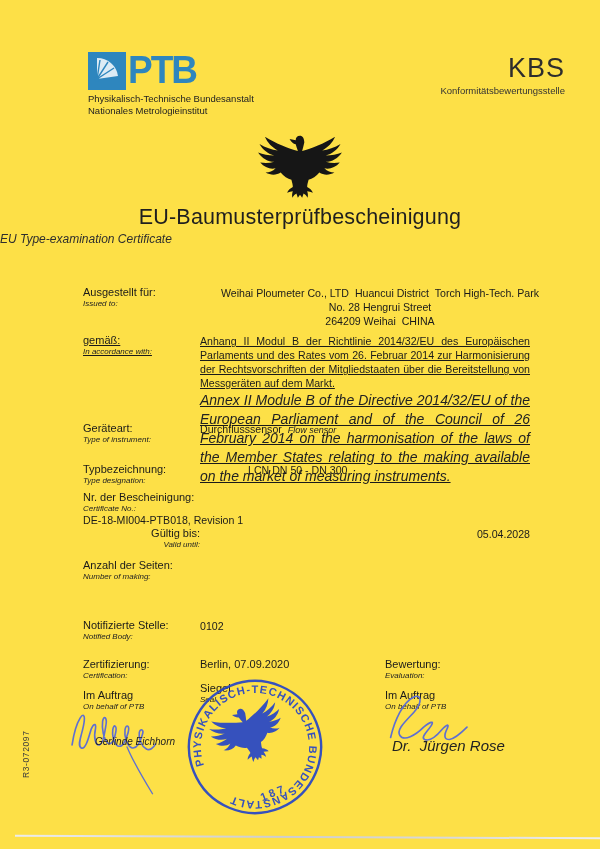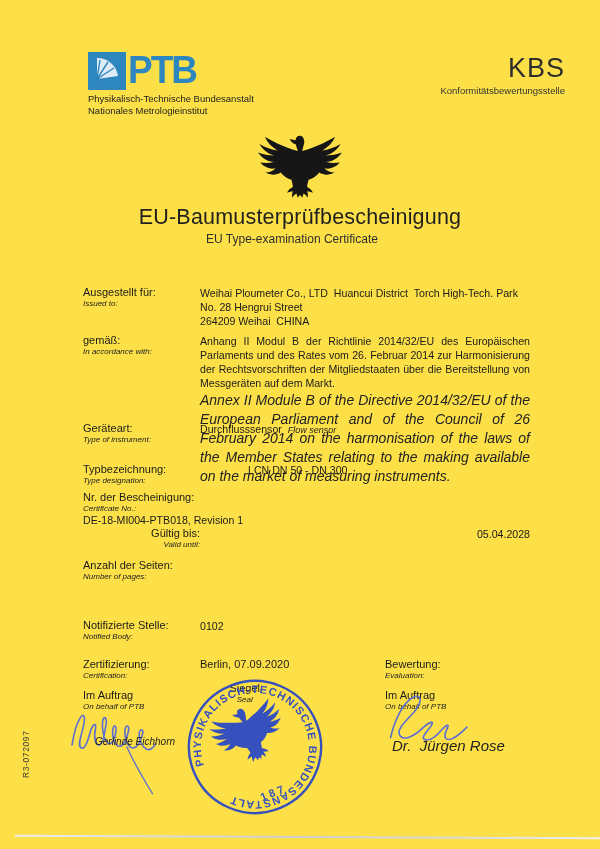--- a/index.html
+++ b/index.html
@@ -12,21 +12,21 @@
   .logo-row{display:flex; align-items:flex-start;}
   .logo-square{width:38px; height:38px; display:block;}
   .logo-brand{font-size:37px; font-weight:bold; color:#2E86BE; line-height:36px;
     letter-spacing:-2px; margin-left:2px; transform:scaleY(1.05);}
   .logo-sub{font-size:9.5px; line-height:11.5px; color:#222; margin-top:3px;}
   .kbs{text-align:right;}
   .kbs-title{font-size:27px; font-weight:400; color:#2d2d2d; letter-spacing:1px; line-height:26px;}
   .kbs-sub{font-size:9.5px; color:#333; margin-top:4px;}
   
   .doc-title{width:600px; text-align:center; font-size:21.5px; color:#1f1f1f; letter-spacing:0.2px;}
-  .doc-subtitle{width:584px; text-align:center; font-size:12px; color:#2e2e2e;}
+  .doc-subtitle{width:584px; font-size:12px; font-style:italic; color:#2e2e2e;}
   
   .row{position:absolute; left:83px; display:flex;}
   .lblcol{width:117px; flex:none;}
   .lbl-de{font-size:11px; color:#1a1a1a; white-space:nowrap;}
   .lbl-en{font-size:8px; font-style:italic; color:#222; margin-top:1px; white-space:nowrap;}
   .valcol{width:330px;}
   .val{font-size:10.6px; line-height:14px; color:#1a1a1a;}
   .val.pre{white-space:pre;}
   .val.just{text-align:justify;}
   .val-en{font-size:14px; font-style:italic; line-height:19px; text-align:justify; color:#222; margin-top:1px;}
@@ -102,28 +102,28 @@
   </svg>
 
   <div class="abs doc-title" style="top:205px;">EU-Baumusterprüfbescheinigung</div>
   <div class="abs doc-subtitle" style="top:232px;">EU Type-examination Certificate</div>
 
   <div class="row" style="top:286px;">
     <div class="lblcol">
       <div class="lbl-de">Ausgestellt für:</div>
       <div class="lbl-en">Issued to:</div>
     </div>
-    <div class="valcol" style="width:360px;">
+    <div class="valcol" style="width:360px;text-align:center;">
       <div class="val pre">Weihai Ploumeter Co., LTD  Huancui District  Torch High-Tech. Park
 No. 28 Hengrui Street
 264209 Weihai  CHINA</div>
     </div>
   </div>
 
-  <div class="row" style="top:334px;">
+  <div class="row" style="top:334px;text-decoration:underline;">
     <div class="lblcol">
       <div class="lbl-de">gemäß:</div>
       <div class="lbl-en">In accordance with:</div>
     </div>
     <div class="valcol">
       <div class="val just">Anhang II Modul B der Richtlinie 2014/32/EU des Europäischen Parlaments und des Rates vom 26. Februar 2014 zur Harmonisierung der Rechtsvorschriften der Mitgliedstaaten über die Bereitstellung von Messgeräten auf dem Markt.</div>
       <div class="val-en">Annex II Module B of the Directive 2014/32/EU  of the European Parliament and of the Council of 26 February 2014 on the harmonisation of the laws of the Member States relating to the making available on the market of measuring instruments.</div>
     </div>
   </div>
 
@@ -163,21 +163,21 @@
       <div class="lbl-en">Valid until:</div>
     </div>
     <div class="valcol">
         <div class="val">05.04.2028</div>
       </div>
   </div>
 
   <div class="row" style="top:559px;">
     <div class="lblcol">
       <div class="lbl-de">Anzahl der Seiten:</div>
-      <div class="lbl-en">Number of pages:</div>
+      <div class="lbl-en">Number of making:</div>
     </div>
   </div>
 
 
   <div class="row" style="top:619px;">
     <div class="lblcol">
       <div class="lbl-de">Notifizierte Stelle:</div>
       <div class="lbl-en">Notified Body:</div>
     </div>
     <div class="valcol">
@@ -185,21 +185,21 @@
       </div>
   </div>
 
   <div class="abs" style="left:83px; top:658px;">
     <div class="f-label">Zertifizierung:</div>
     <div class="f-sublabel">Certification:</div>
     <div class="f-label f-gap">Im Auftrag</div>
     <div class="f-sublabel">On behalf of PTB</div>
   </div>
 
-  <div class="abs" style="left:200px; top:658px;text-align:center;">
+  <div class="abs" style="left:200px; top:658px;">
     <div class="f-label">Berlin, 07.09.2020</div>
     <div class="f-label f-gap" style="margin-top:12px;">Siegel</div>
     <div class="f-sublabel">Seal</div>
   </div>
 
   <div class="abs" style="left:385px; top:658px;">
     <div class="f-label">Bewertung:</div>
     <div class="f-sublabel">Evaluation:</div>
     <div class="f-label f-gap">Im Auftrag</div>
     <div class="f-sublabel">On behalf of PTB</div>

